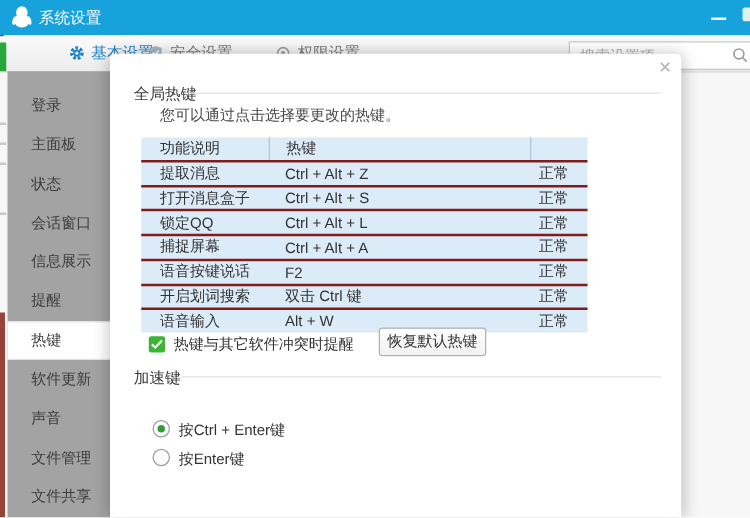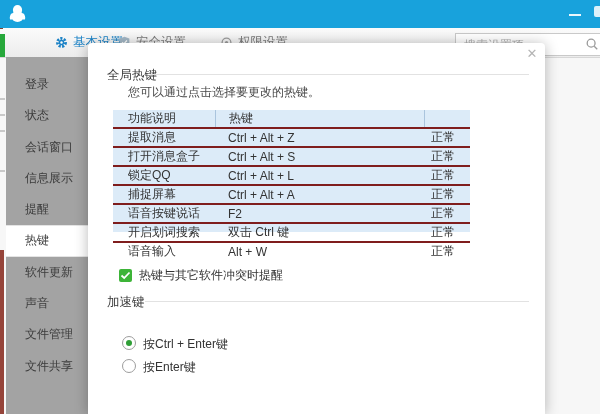--- a/index.html
+++ b/index.html
@@ -45,21 +45,21 @@
     border-radius:4px 4px 0 0;box-shadow:0 1px 14px rgba(0,0,0,.28);z-index:10;}
   .dlg-close{position:absolute;right:4px;top:2px;width:18px;height:18px;text-align:center;
     line-height:18px;font-size:13px;color:#b5b5b5;cursor:pointer;}
 
   .sec-title{position:absolute;left:19px;font-size:12.5px;color:#3a3a3a;}
   .sec-line{position:absolute;height:1px;background:#e2e2e2;}
   .t1{top:24px;} .l1{left:62px;right:16px;top:31px;}
   .hint{position:absolute;left:40px;top:41px;color:#484848;}
 
   
-  .hk-table{position:absolute;left:25px;top:67px;width:357px;height:122px;background:#dcebf8;
+  .hk-table{position:absolute;left:25px;top:67px;width:357px;height:156px;background:#dcebf8;
     display:flex;flex-direction:column;}
   .trow{flex:1;display:flex;align-items:center;color:#333;}
   .trow + .trow{border-top:2px solid #7f1d1d;}
   .c1{width:102px;padding-left:15px;box-sizing:border-box;}
   .c2{width:209px;padding-left:13px;box-sizing:border-box;}
   .c3{flex:1;text-align:right;padding-right:15px;}
   .thead .c2{border-left:1px solid #aac4dd;height:100%;display:flex;align-items:center;}
   .thead .c3{border-left:1px solid #aac4dd;height:100%;display:flex;align-items:center;justify-content:flex-end;}
 
   
@@ -87,20 +87,21 @@
 
 <div class="screen">
 
   <div class="titlebar">
     <svg class="qq-icon" viewBox="0 0 19 19">
       <ellipse cx="9.5" cy="6" rx="4.6" ry="5" fill="#fff"></ellipse>
       <ellipse cx="9.5" cy="12.5" rx="6.2" ry="5.4" fill="#fff"></ellipse>
       <ellipse cx="3.6" cy="12.5" rx="1.6" ry="3.4" fill="#fff" transform="rotate(14 3.6 12.5)"></ellipse>
       <ellipse cx="15.4" cy="12.5" rx="1.6" ry="3.4" fill="#fff" transform="rotate(-14 15.4 12.5)"></ellipse>
     </svg>
+    <span class="title">系统设置</span>
     <div class="btn-min">
         <div class="bar"></div>
       </div>
     <div class="btn-close-partial"></div>
   </div>
 
   <div class="tabbar">
     <div class="tab tab1 active">
       <svg width="13" height="13" viewBox="0 0 16 16">
         <circle cx="8" cy="8" r="5" fill="none" stroke="#1b82c6" stroke-width="3.4" stroke-dasharray="2.6 1.7"></circle>
@@ -127,20 +128,21 @@
       <span class="ph">搜索设置项</span>
       <svg class="mag" viewBox="0 0 16 16">
         <circle cx="7" cy="7" r="4.5" fill="none" stroke="#9a9a9a" stroke-width="1.5"></circle>
         <line x1="10.5" y1="10.5" x2="14" y2="14" stroke="#9a9a9a" stroke-width="1.5"></line>
       </svg>
     </div>
   </div>
 
   <div class="sidebar">
     <div class="side-item">登录</div>
+    <div class="side-item">主面板</div>
     <div class="side-item">状态</div>
     <div class="side-item">会话窗口</div>
     <div class="side-item">信息展示</div>
     <div class="side-item">提醒</div>
     <div class="side-item selected">热键</div>
     <div class="side-item">软件更新</div>
     <div class="side-item">声音</div>
     <div class="side-item">文件管理</div>
     <div class="side-item">文件共享</div>
   </div>
@@ -204,20 +206,21 @@
     </div>
 
     <div class="cb-row">
       <div class="checkbox">
         <svg width="11" height="9" viewBox="0 0 11 9">
           <path d="M1.5 4.5 L4.2 7 L9.5 1.5" stroke="#fff" stroke-width="1.8" fill="none"></path>
         </svg>
       </div>
       <span class="cb-label">热键与其它软件冲突时提醒</span>
     </div>
+    <div class="restore-btn">恢复默认热键</div>
 
     <div class="sec-title t2">加速键</div>
     <div class="sec-line l2"></div>
 
     <div class="radio-row r1">
       <span class="radio on">
           <span class="dot"></span>
         </span>
       <span class="radio-label">按Ctrl + Enter键</span>
     </div>

